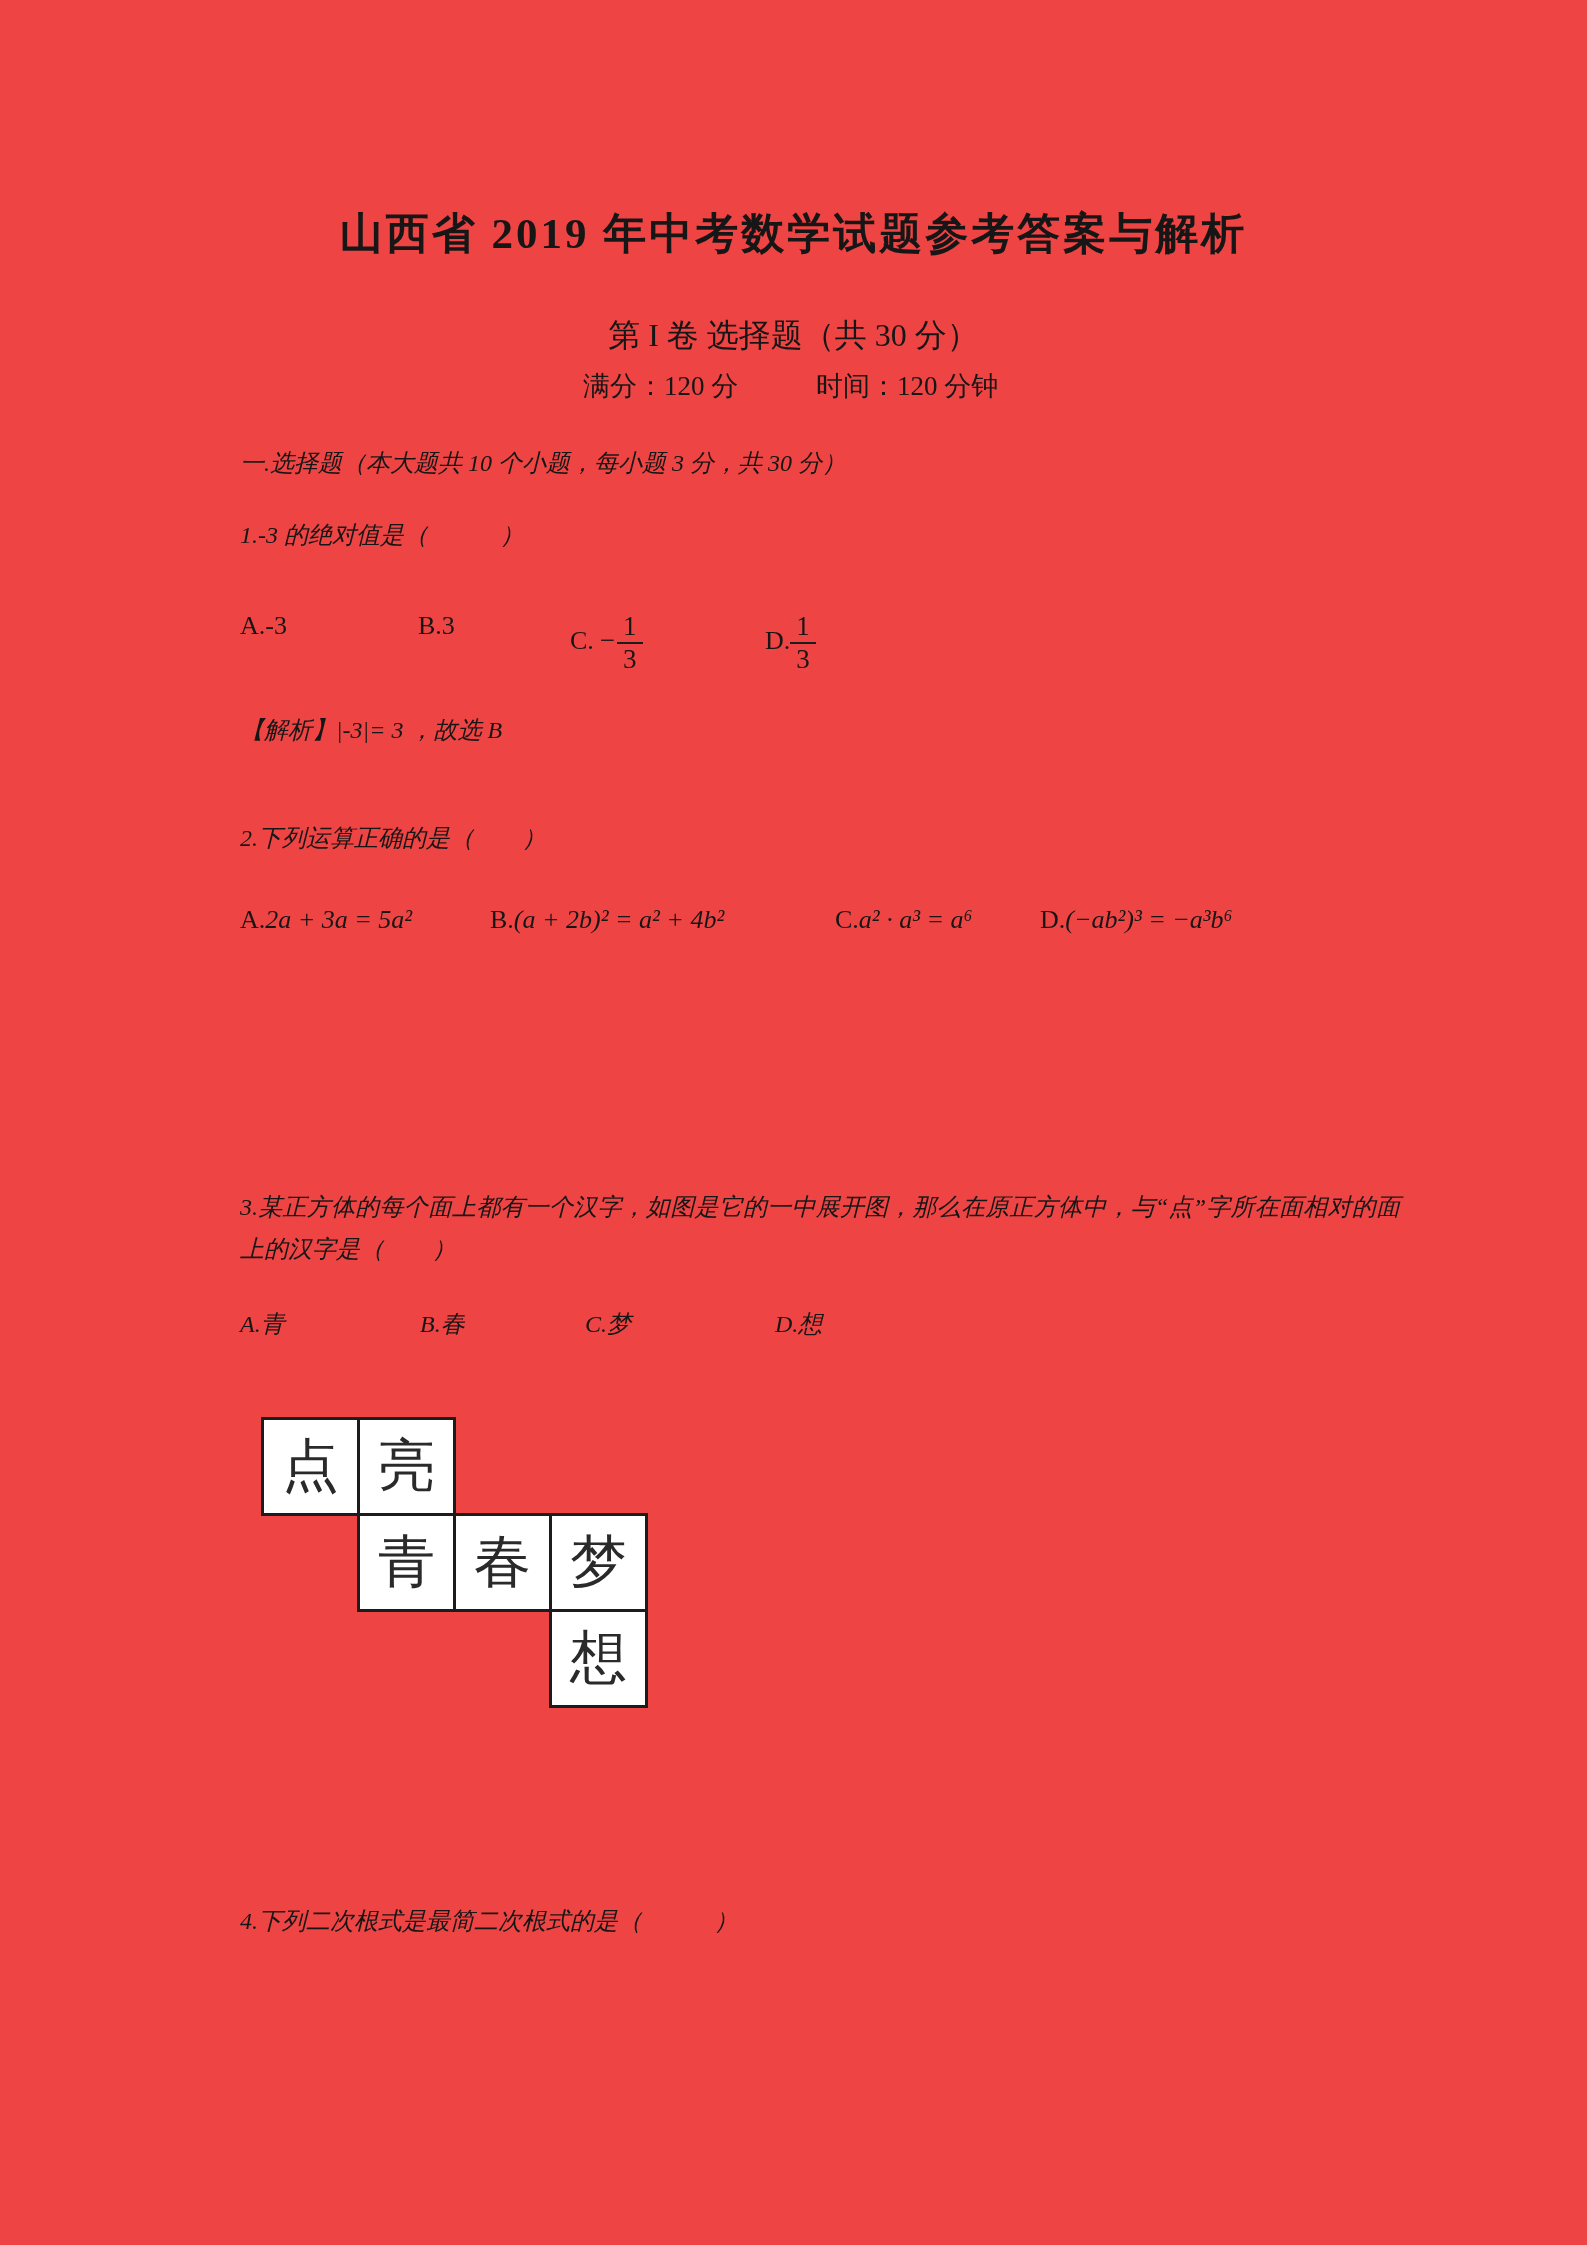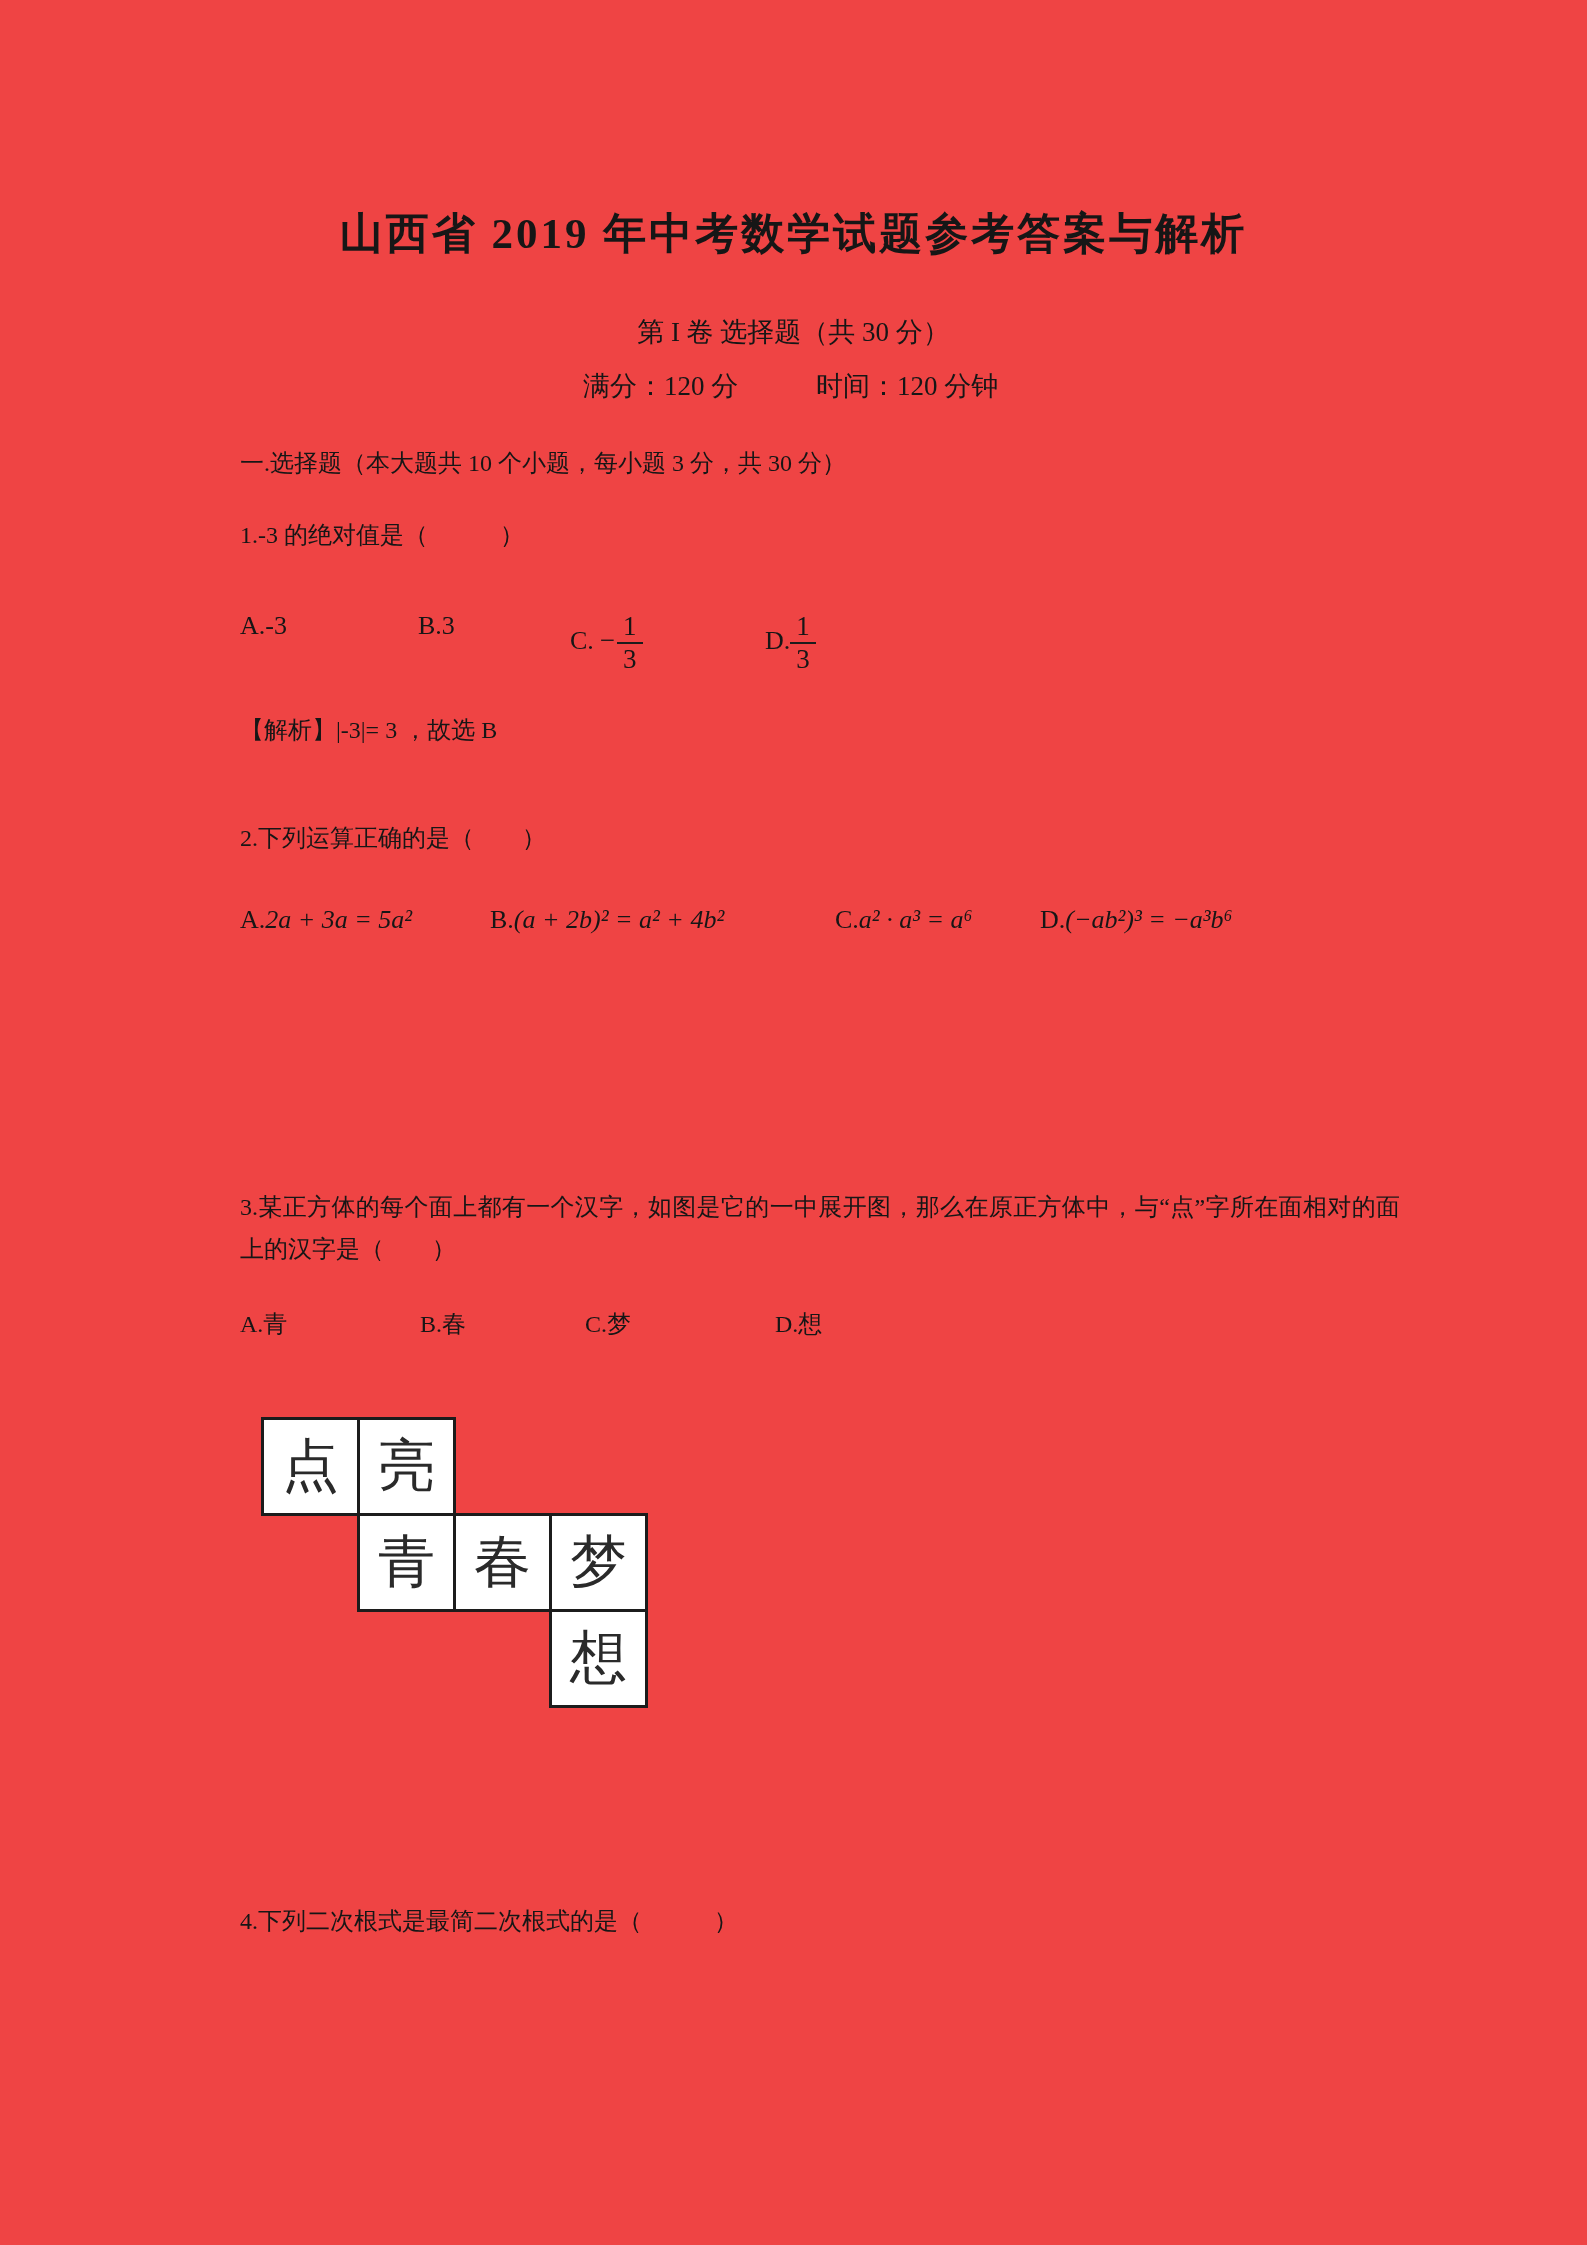--- a/index.html
+++ b/index.html
@@ -8,23 +8,23 @@
     width:1587px;height:2245px;
     background:#ef4444;
     color:#161616;
     font-family:"Liberation Serif","DejaVu Serif",serif;
     font-size:24px;
     overflow:hidden;
   }
   .abs{position:absolute;white-space:nowrap;}
   .center{left:0;width:1587px;text-align:center;}
   .doc-title{font-weight:bold;font-size:43px;letter-spacing:3px;}
-  .subtitle{font-size:27px;}
+  .subtitle{font-size:32px;}
   .scoreline span{font-size:27px;}
-  .body-text{font-size:24px;}
+  .body-text{font-size:24px;font-style:italic;}
   .math{font-style:italic;font-size:26px;font-family:"Liberation Serif","DejaVu Serif",serif;}
   .opt-label{font-style:normal;font-size:26px;}
   .para{white-space:normal;text-align:justify;width:1160px;}
   
   .frac{display:inline-flex;flex-direction:column;align-items:center;vertical-align:middle;
         font-size:27px;line-height:1.15;font-style:normal;}
   .frac .den{border-top:2px solid #1c1c1c;}
   .frac .num,.frac .den{padding:0 6px;}
   .neg{font-size:27px;margin-right:2px;}
   

